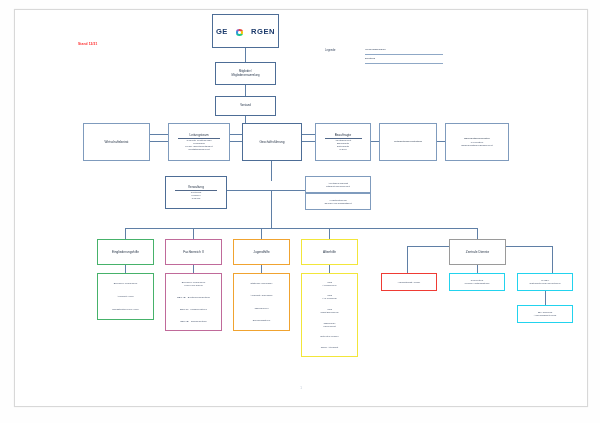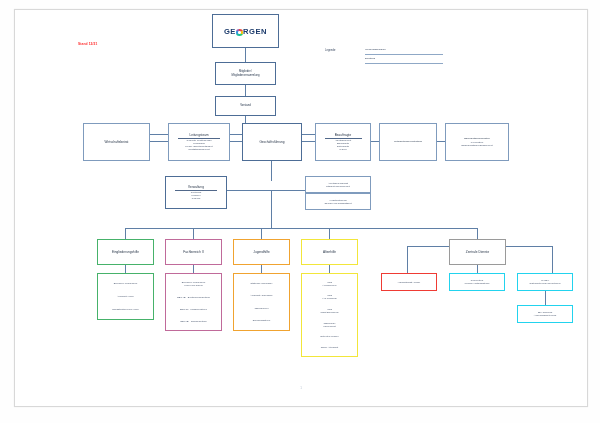--- a/index.html
+++ b/index.html
@@ -42,21 +42,21 @@
   }
   .stack > div{margin:0;}
 
   
   .ln{position:absolute;background:#5f7fa6;}
   .lnv{width:.8px;}
   .lnh{height:.8px;}
 
   
   #logo{
-    display:flex;align-items:flex-end;justify-content:center;gap:0px;
+    display:flex;align-items:flex-end;justify-content:center;gap:8px;
     font-weight:bold;font-size:7.6px;letter-spacing:.5px;color:#1b3a6b;
     font-family:"Liberation Sans", sans-serif;
   }
   .logo-o{
     display:inline-block;width:6.6px;height:6.6px;border-radius:50%;
     background:
       conic-gradient(#e74c3c 0deg 60deg,#f1c40f 60deg 120deg,#2ecc71 120deg 180deg,
                      #1abc9c 180deg 240deg,#3498db 240deg 300deg,#9b59b6 300deg 360deg);
     position:relative;margin:0 .3px;vertical-align:middle;
   }

